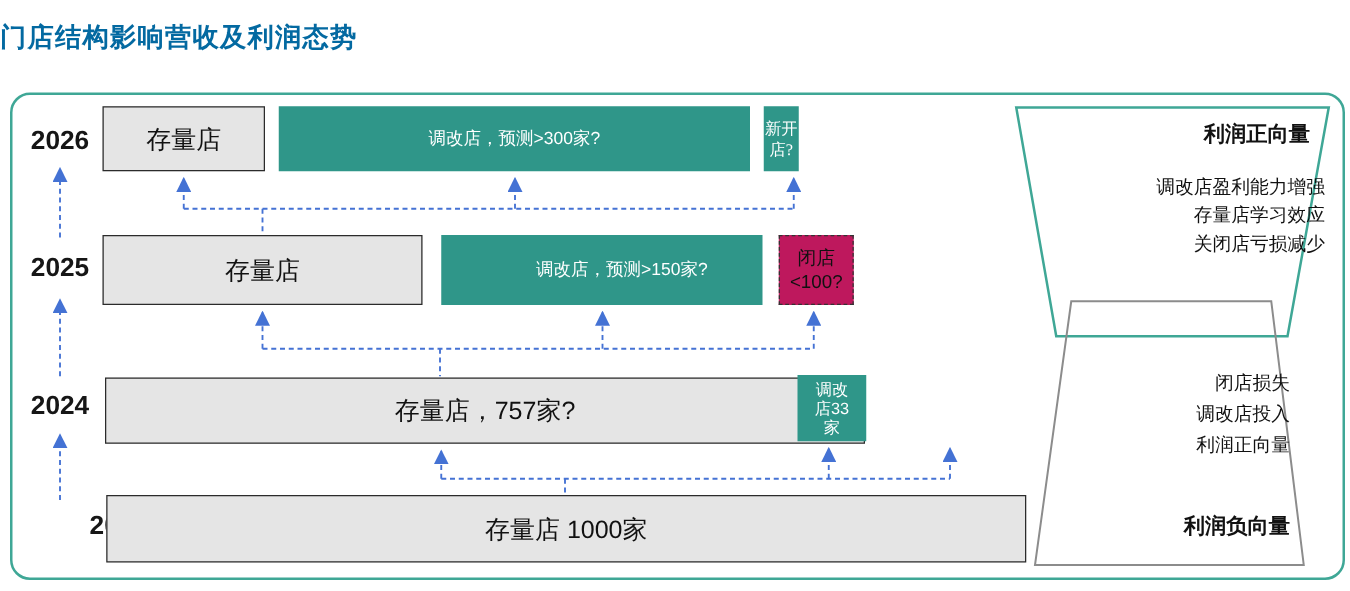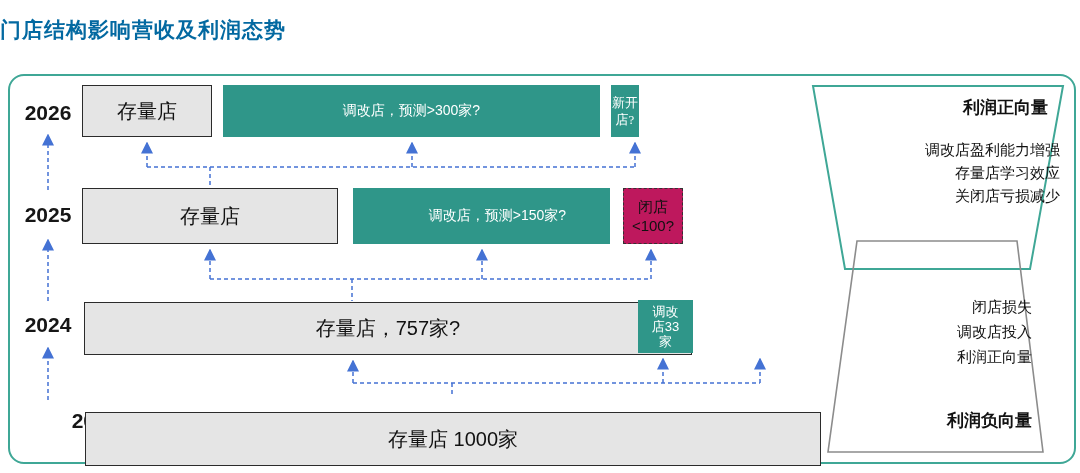--- a/index.html
+++ b/index.html
@@ -104,21 +104,21 @@
     <span>&lt;100?</span>
   </div>
 
   <div class="box white-box" style="left:84px; top:302px; width:608px; height:53px;">存量店，757家?</div>
   <div class="box teal-box stack" style="left:638px; top:300px; width:55px; height:53px; font-size:13px; line-height:15px;">
     <span>调改</span>
     <span>店33</span>
     <span>家</span>
   </div>
 
-  <div class="box white-box" style="left:85px; top:412px; width:736px; height:54px;">存量店 1000家</div>
+  <div class="box white-box" style="left:85px; top:396px; width:736px; height:54px;">存量店 1000家</div>
 
   <div class="rp-text rp-title" style="left:828px; top:96px; width:220px;">利润正向量</div>
   <div class="rp-text" style="left:840px; top:138px; width:220px; line-height:23px;">
     <div class="rp-line">调改店盈利能力增强</div>
     <div class="rp-line">存量店学习效应</div>
     <div class="rp-line">关闭店亏损减少</div>
   </div>
   <div class="rp-text" style="left:842px; top:294px; width:190px; line-height:25px;">
     <div class="rp-line">闭店损失</div>
     <div class="rp-line">调改店投入</div>

